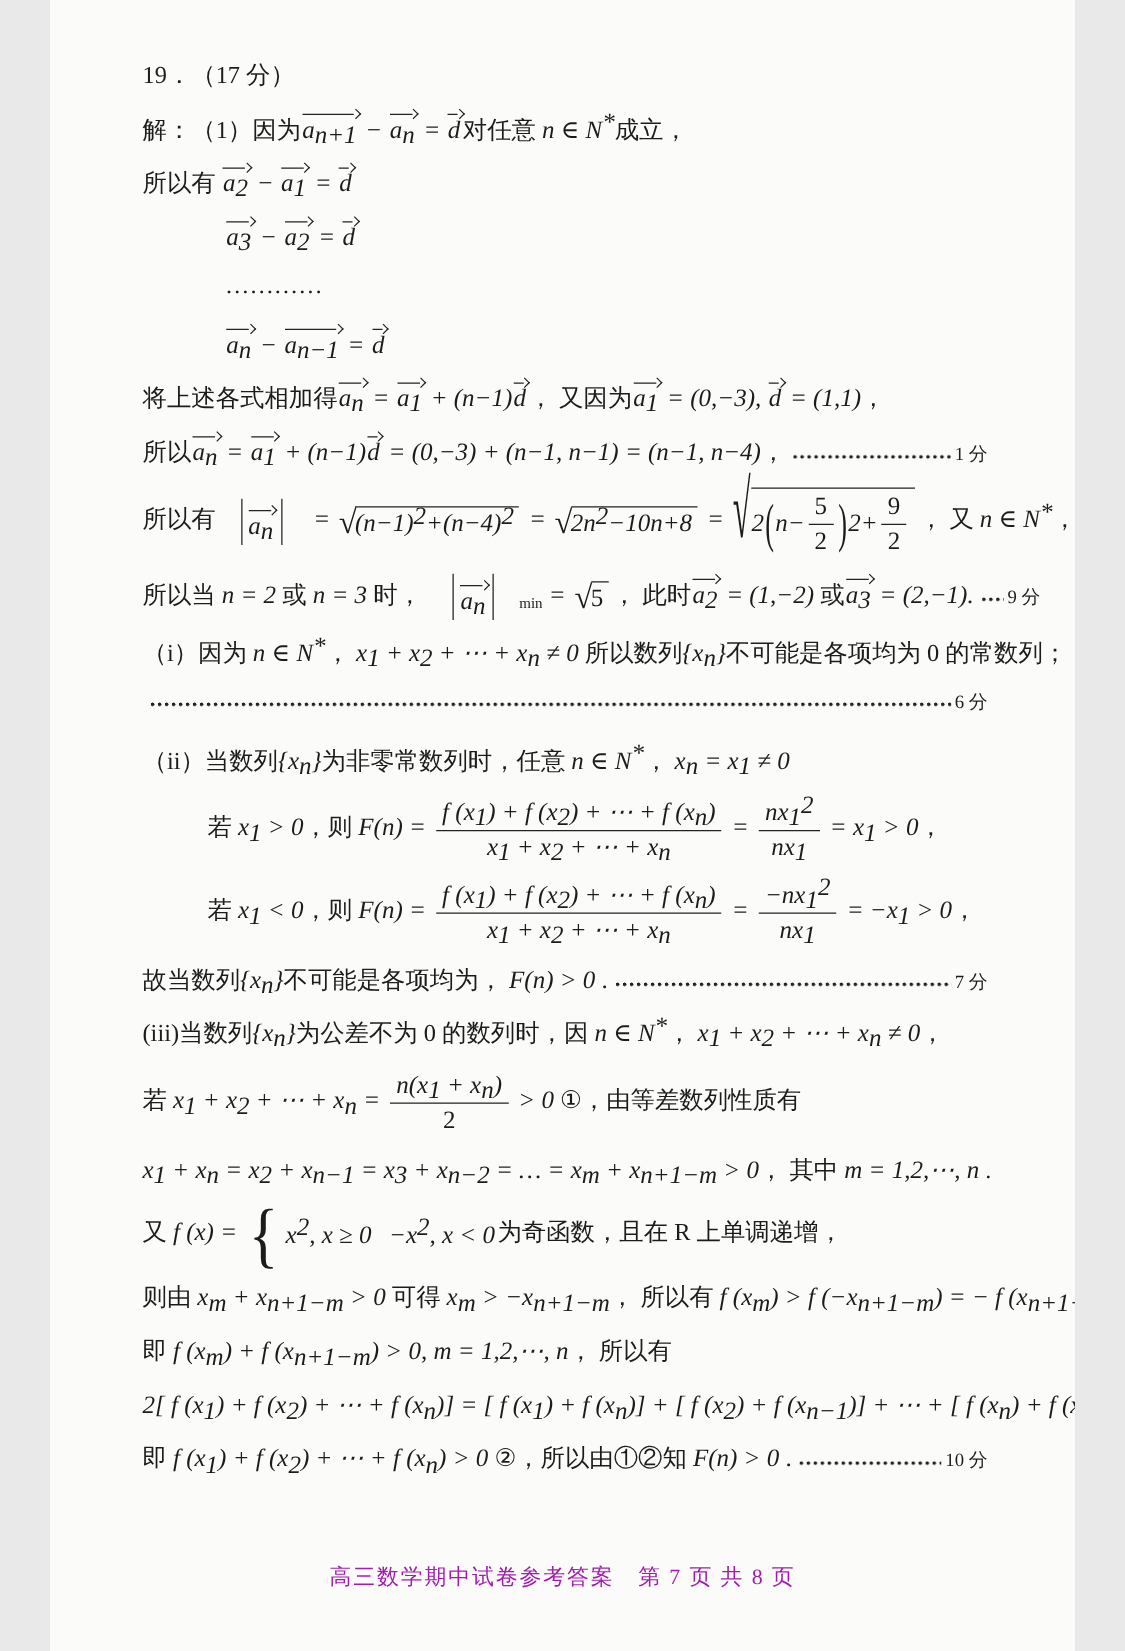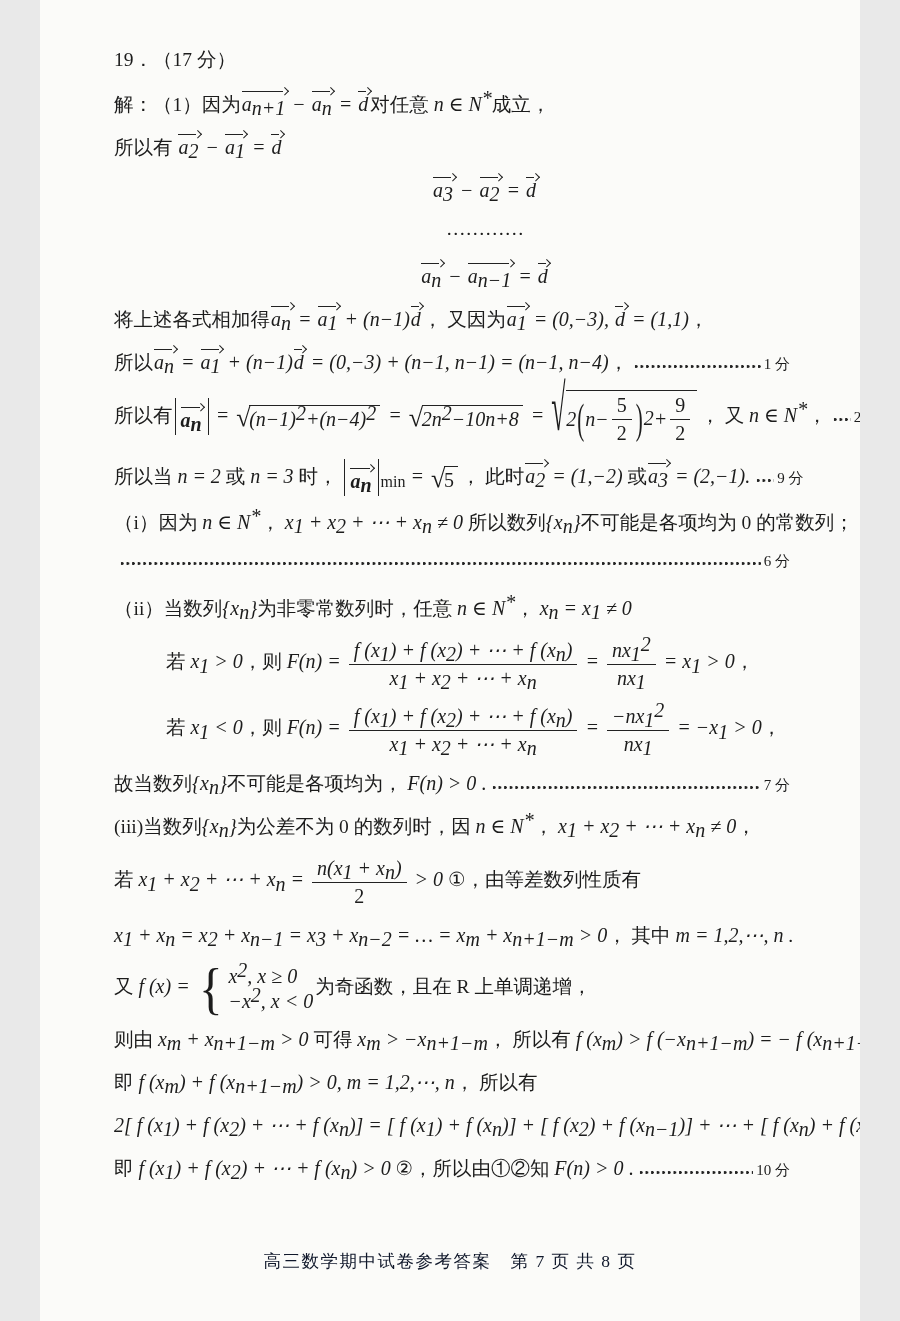--- a/index.html
+++ b/index.html
@@ -5,28 +5,28 @@
   html,body{margin:0;padding:0;background:#e9e9e9;}
   .page{
     width:820px;height:1321px;margin:0 auto;position:relative;
     background:#fbfbf9;color:#1c1c1c;box-sizing:border-box;
     padding:46px 70px 0 74px;overflow:hidden;
     font-family:"Liberation Serif","DejaVu Serif",serif;
   }
   .line{display:flex;align-items:baseline;margin-bottom:13px;min-height:30px;}
   .line .content{white-space:nowrap;flex:0 0 auto;}
   .ind1{margin-left:52px;}
-  .ind2{margin-left:66px;justify-content:center;}
+  .ind2{margin-left:66px;}
   .tx{font-size:19.5px;}
   .mi{font-size:20px;font-style:italic;font-family:"Liberation Serif","DejaVu Serif",serif;}
   .mu{font-size:20px;font-style:normal;font-family:"Liberation Serif","DejaVu Serif",serif;}
   sub.ms,sup.ms{font-size:12.5px;font-style:italic;line-height:0;font-family:"Liberation Serif","DejaVu Serif",serif;}
   sub.ms{vertical-align:-0.35em;}
   sup.ms{vertical-align:0.45em;}
-  sub.ms .mu, sup.ms .mu{font-size:16px;}
+  sub.ms .mu, sup.ms .mu{font-size:12px;}
   
   .vec{position:relative;display:inline-block;padding:4px 2px 0 1px;}
   .vec::before{content:"";position:absolute;left:1px;right:4px;top:2px;border-top:1.4px solid #222;}
   .vec::after{content:"";position:absolute;right:0px;top:2px;width:4.5px;height:4.5px;
     border-top:1.4px solid #222;border-right:1.4px solid #222;
     transform:translateY(-53%) rotate(45deg);}
   
   .frac{display:inline-flex;flex-direction:column;align-items:center;vertical-align:middle;
     margin:0 3px;line-height:1.25;}
   .fn{border-bottom:1.4px solid #222;padding:0 5px 1px;text-align:center;white-space:nowrap;}
@@ -34,36 +34,36 @@
   
   .sqrt{position:relative;display:inline-flex;align-items:center;vertical-align:middle;
     margin:0 3px 0 2px;padding-left:13px;}
   .sqrt::before{content:"√";position:absolute;left:0;bottom:0;font-size:26px;line-height:1;font-style:normal;}
   .sqc{display:inline-block;border-top:1.45px solid #222;padding:2px 4px 0 0;white-space:nowrap;}
   .sqrt.tall{padding-left:15px;}
   .sqrt.tall::before{transform:scaleY(2.5);transform-origin:0 100%;bottom:4px;}
   .sqrt.tall .sqc{display:inline-flex;align-items:center;}
   
   .abs{display:inline-block;border-left:1.5px solid #222;border-right:1.5px solid #222;
-    padding:7px 4px 3px;margin:0 2px;vertical-align:-5px;font-weight:bold;}
+    padding:7px 4px 3px;margin:0 20px;vertical-align:-5px;}
   
   .bigp{display:inline-block;transform:scaleY(2.05);vertical-align:middle;font-size:21px;
     font-style:normal;margin:0 1px;}
   
   .cases{display:inline-flex;align-items:center;vertical-align:middle;margin:0 2px;}
   .brace{font-size:58px;font-weight:100;line-height:0.8;margin-right:4px;transform:scaleX(0.85);}
-  .crows{display:inline-flex;flex-direction:column;gap:2px;}
+  .crows{display:inline-flex;gap:14px;}
   .crow{white-space:nowrap;}
   
   .leader{flex:1 1 0;min-width:18px;height:5px;margin:0 3px 1px 6px;align-self:baseline;
     background-image:radial-gradient(circle at 2.2px 2.5px,#222 1.25px,transparent 1.6px);
     background-size:5.6px 5px;background-repeat:repeat-x;background-position:left bottom;}
   .score{font-size:15px;white-space:nowrap;}
   .footer{position:absolute;left:0;right:0;bottom:48px;text-align:center;
-    font-size:17.5px;letter-spacing:1.5px;color:#0f172a;}
+    font-size:17.5px;letter-spacing:1.5px;color:#a21caf;}
 </style>
 </head>
 <body>
 
 <div class="page">
   <main class="doc">
       <div class="line">
         <span class="content"><span class="tx">19．（17 分）</span></span>
       </div>
       <div class="line">

